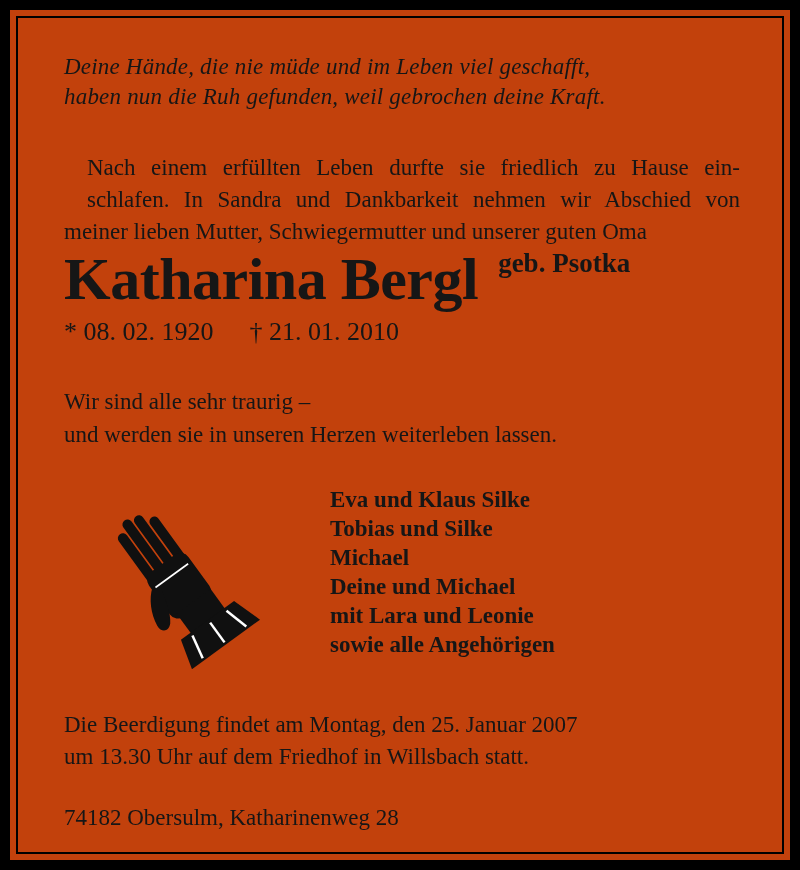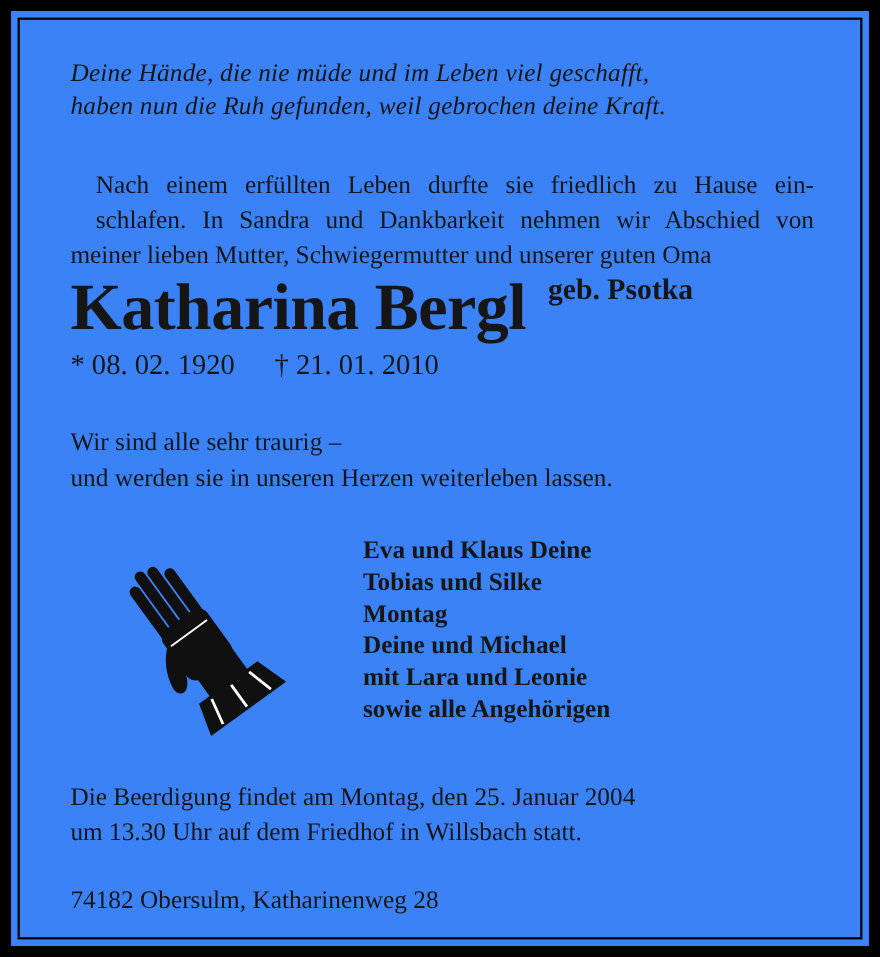--- a/index.html
+++ b/index.html
@@ -9,21 +9,21 @@
     font-family: "Liberation Serif", serif;
     color: #161616;
     position: relative;
     overflow: hidden;
   }
   .frame-outer {
     position: absolute; inset: 0;
     border: 10px solid #000;
     padding: 6px;
     box-sizing: border-box;
-    background: #3b82f6;
+    background: #c2410c;
   }
   .frame-inner {
     border: 2px solid #000;
     box-sizing: border-box;
     height: 100%;
     padding: 34px 40px 0 46px;
     overflow: hidden;
   }
   .epitaph {
     font-style: italic;
@@ -138,31 +138,31 @@
               <rect x="62" y="136" width="50" height="30"></rect>
               <path d="M48,164 L126,164 L138,200 L38,200 Z"></path>
               <path d="M62,168 L56,197" stroke="#ffffff" stroke-width="3" fill="none"></path>
               <path d="M88,168 L88,197" stroke="#ffffff" stroke-width="3" fill="none"></path>
               <path d="M112,168 L120,197" stroke="#ffffff" stroke-width="3" fill="none"></path>
               <path d="M60,96 L108,96" stroke="#ffffff" stroke-width="2" fill="none"></path>
             </g>
           </svg>
         </div>
         <div class="mourners">
-          <div>Eva und Klaus Deine</div>
+          <div>Eva und Klaus Silke</div>
           <div>Tobias und Silke</div>
-          <div>Montag</div>
+          <div>Michael</div>
           <div>Deine und Michael</div>
           <div>mit Lara und Leonie</div>
           <div>sowie alle Angehörigen</div>
         </div>
       </div>
 
       <div class="funeral">
-        <div>Die Beerdigung findet am Montag, den 25. Januar 2004</div>
+        <div>Die Beerdigung findet am Montag, den 25. Januar 2007</div>
         <div>um 13.30 Uhr auf dem Friedhof in Willsbach statt.</div>
       </div>
 
       <div class="address">74182 Obersulm, Katharinenweg 28</div>
 
     </div>
   </div>
 </div>
 
 </body></html>

